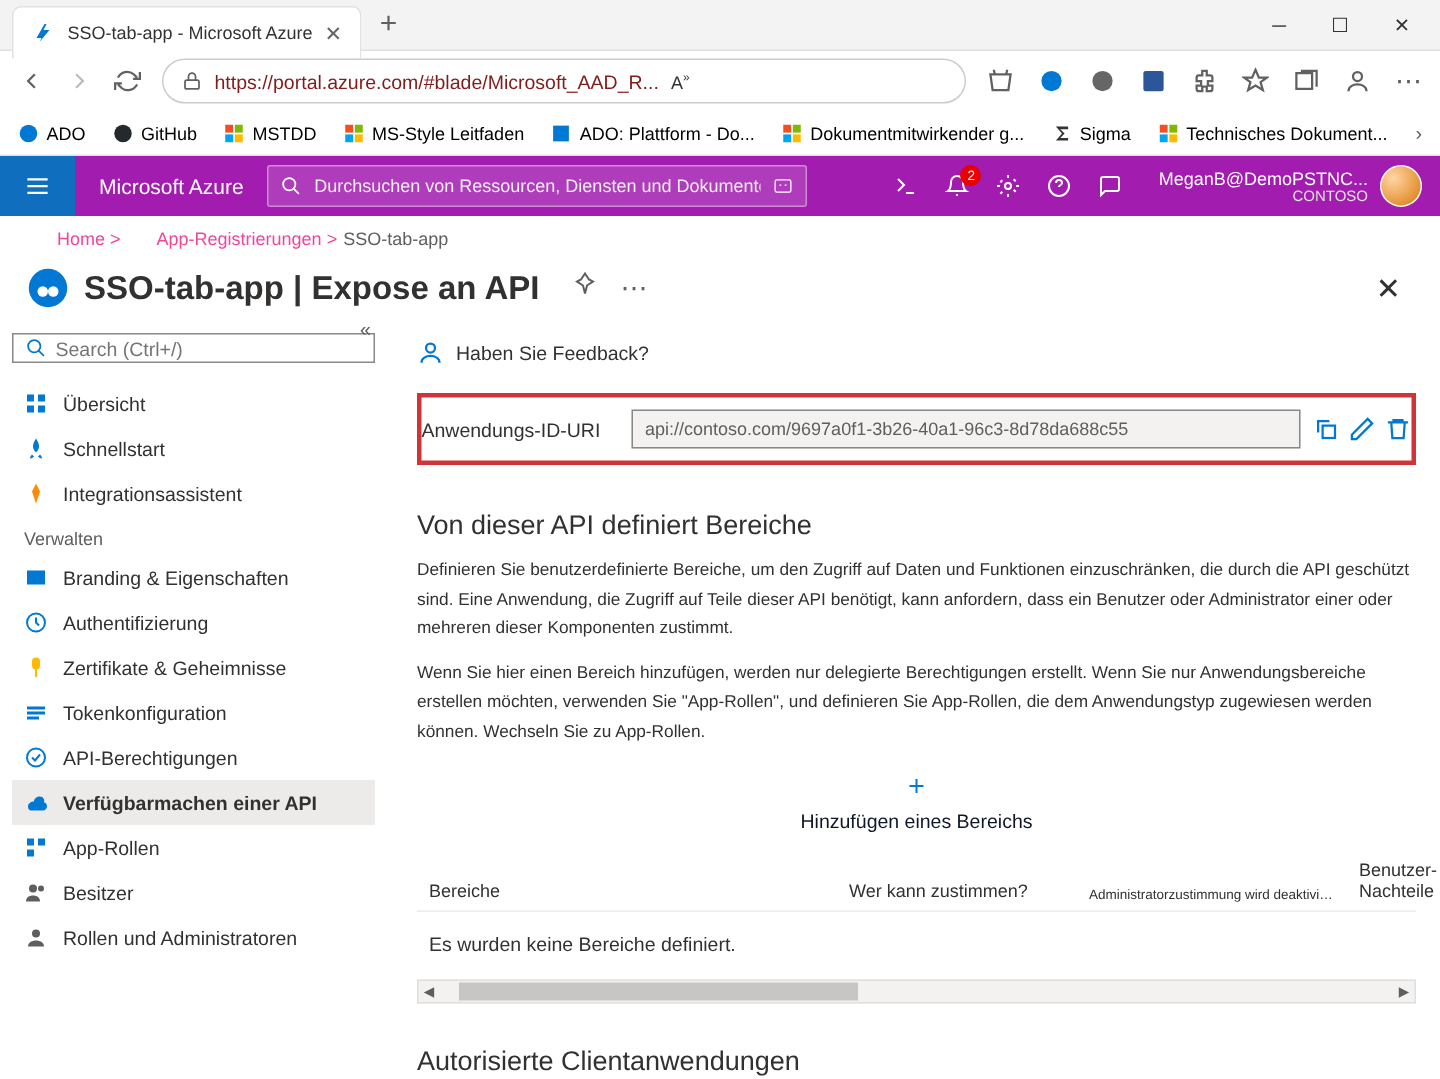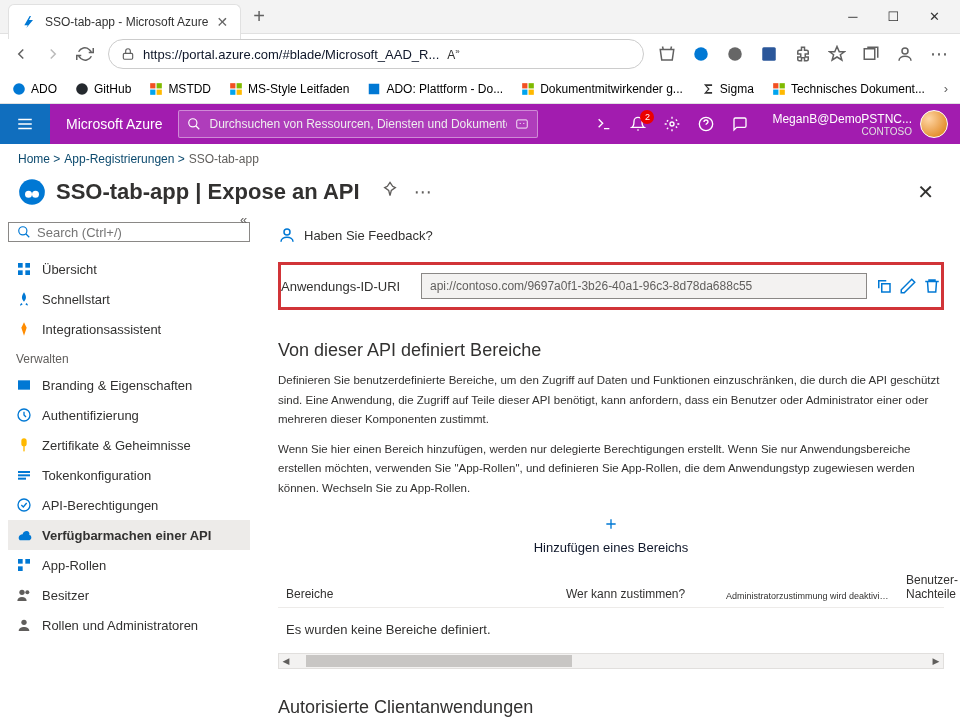--- a/index.html
+++ b/index.html
@@ -14,21 +14,21 @@
 .tab .close { font-size: 14px; color: #666; cursor: pointer; }
 .new-tab { margin-left: 12px; font-size: 20px; color: #616161; cursor: pointer; }
 .window-controls { margin-left: auto; display: flex; gap: 30px; padding-right: 20px; color: #333; }
 .window-controls span { font-size: 13px; cursor: pointer; }
 
 .addr-bar { height: 40px; display: flex; align-items: center; padding: 0 12px; gap: 14px; background: #fff; }
 .addr-bar .nav-btn { width: 18px; height: 18px; color: #616161; cursor: pointer; }
 .addr-bar .nav-btn.disabled { color: #bbb; }
 .url-box { flex: 1; height: 30px; border: 1px solid #ccc; border-radius: 16px; display: flex; align-items: center; padding: 0 12px; gap: 8px; background: #fff; }
 .url-box .lock { width: 14px; height: 14px; color: #616161; }
-.url-box .url { font-size: 13px; color: #0f172a; white-space: nowrap; overflow: hidden; }
+.url-box .url { font-size: 13px; color: #7f1d1d; white-space: nowrap; overflow: hidden; }
 .addr-icons { display: flex; gap: 16px; align-items: center; }
 .addr-icons .ic { width: 18px; height: 18px; color: #616161; cursor: pointer; }
 
 .bookmarks { height: 30px; display: flex; align-items: center; padding: 0 12px; gap: 18px; background: #fff; border-bottom: 1px solid #e1e1e1; }
 .bookmark { display: flex; align-items: center; gap: 5px; font-size: 12px; color: #000000; cursor: pointer; white-space: nowrap; }
 .bookmark .bico { width: 14px; height: 14px; }
 
 
 .portal-top { height: 40px; background: #a21caf; display: flex; align-items: center; color: #fff; }
 .portal-top .hamburger { width: 50px; height: 100%; display: flex; align-items: center; justify-content: center; background: #106ebe; cursor: pointer; }
@@ -40,21 +40,21 @@
 .portal-icons .pic { width: 16px; height: 16px; position: relative; cursor: pointer; }
 .portal-icons .badge { position: absolute; top: -6px; right: -8px; background: #eb0000; color: #fff; border-radius: 50%; width: 14px; height: 14px; font-size: 9px; display: flex; align-items: center; justify-content: center; }
 .portal-user { display: flex; align-items: center; gap: 8px; padding: 0 12px; }
 .portal-user .txt { text-align: right; }
 .portal-user .name { font-size: 12px; color: #fff; }
 .portal-user .tenant { font-size: 10px; color: #e0e0e0; }
 .portal-user .avatar { width: 28px; height: 28px; border-radius: 50%; background: radial-gradient(circle at 30% 30%, #ffd6a5, #d97706); border: 1px solid #fff; }
 
 
 .breadcrumb { height: 30px; padding: 8px 18px 0; font-size: 12px; color: #605e5c; display: flex; gap: 4px; }
-.breadcrumb a { color: #0c4a6e; text-decoration: none; }
+.breadcrumb a { color: #ec4899; text-decoration: none; margin-left: 20px; }
 
 
 .page-header { display: flex; align-items: center; padding: 4px 18px 12px; gap: 10px; }
 .page-header .blade-icon { width: 28px; height: 28px; }
 .page-header h1 { font-size: 22px; font-weight: 600; color: #323130; }
 .page-header .actions { display: flex; gap: 16px; margin-left: 12px; color: #605e5c; }
 .page-header .close-blade { margin-left: auto; font-size: 20px; color: #323130; cursor: pointer; padding-right: 8px; }
 
 
 .blade-body { display: flex; height: calc(100% - 185px); }

